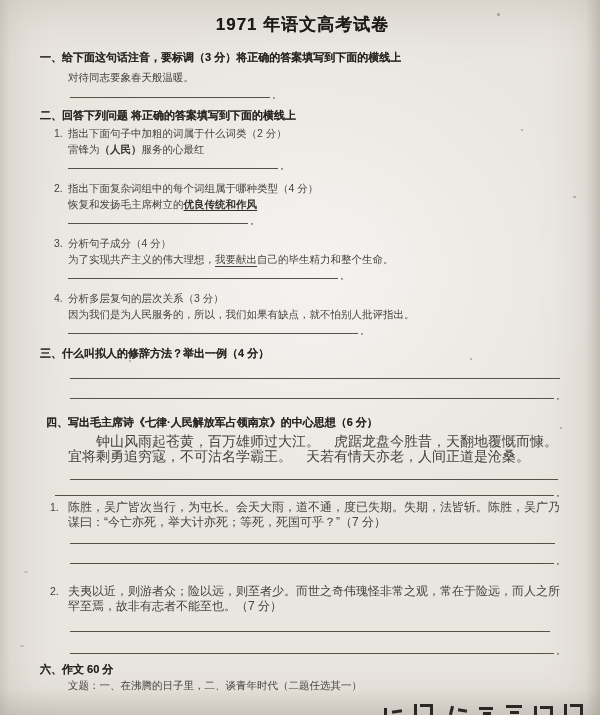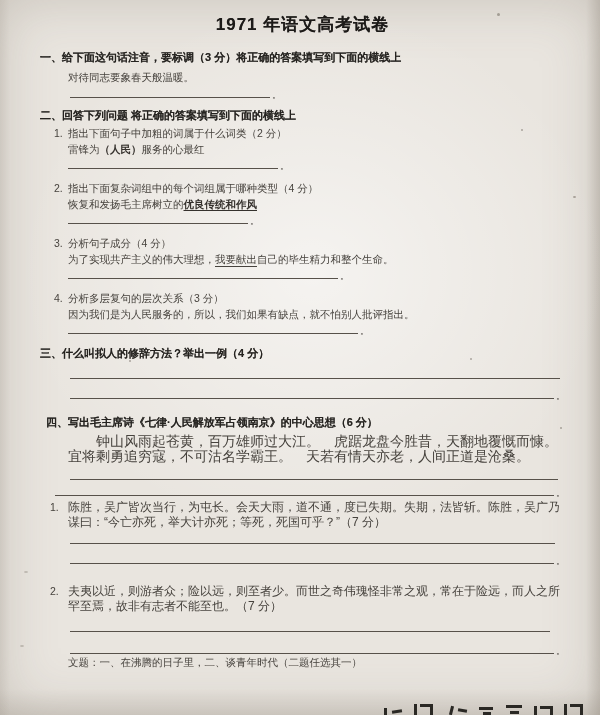--- a/index.html
+++ b/index.html
@@ -167,20 +167,21 @@
       <div class="ttext">夫夷以近，则游者众；险以远，则至者少。而世之奇伟瑰怪非常之观，常在于险远，而人之所罕至焉，故非有志者不能至也。（7 分）</div>
     </div>
     <div class="ulrow longrow" style="margin-top:12px">
       <span class="ul" style="width:480px"></span>
     </div>
     <div class="ulrow longrow" style="margin-top:16px">
       <span class="ul" style="width:492px"></span>
       <span class="endmark">。</span>
     </div>
 
+    <div class="h s6h">六、作文 60 分</div>
     <div class="s6line">文题：一、在沸腾的日子里，二、谈青年时代（二题任选其一）</div>
 
   </div>
 
   <div class="speck" style="left:497px;top:13px;width:3px;height:3px"></div>
   <div class="speck" style="left:521px;top:129px;width:2px;height:2px"></div>
   <div class="speck" style="left:573px;top:196px;width:3px;height:2px"></div>
   <div class="speck" style="left:129px;top:360px;width:2px;height:2px"></div>
   <div class="speck" style="left:470px;top:358px;width:2px;height:2px"></div>
   <div class="speck" style="left:24px;top:571px;width:4px;height:2px;opacity:.6"></div>

